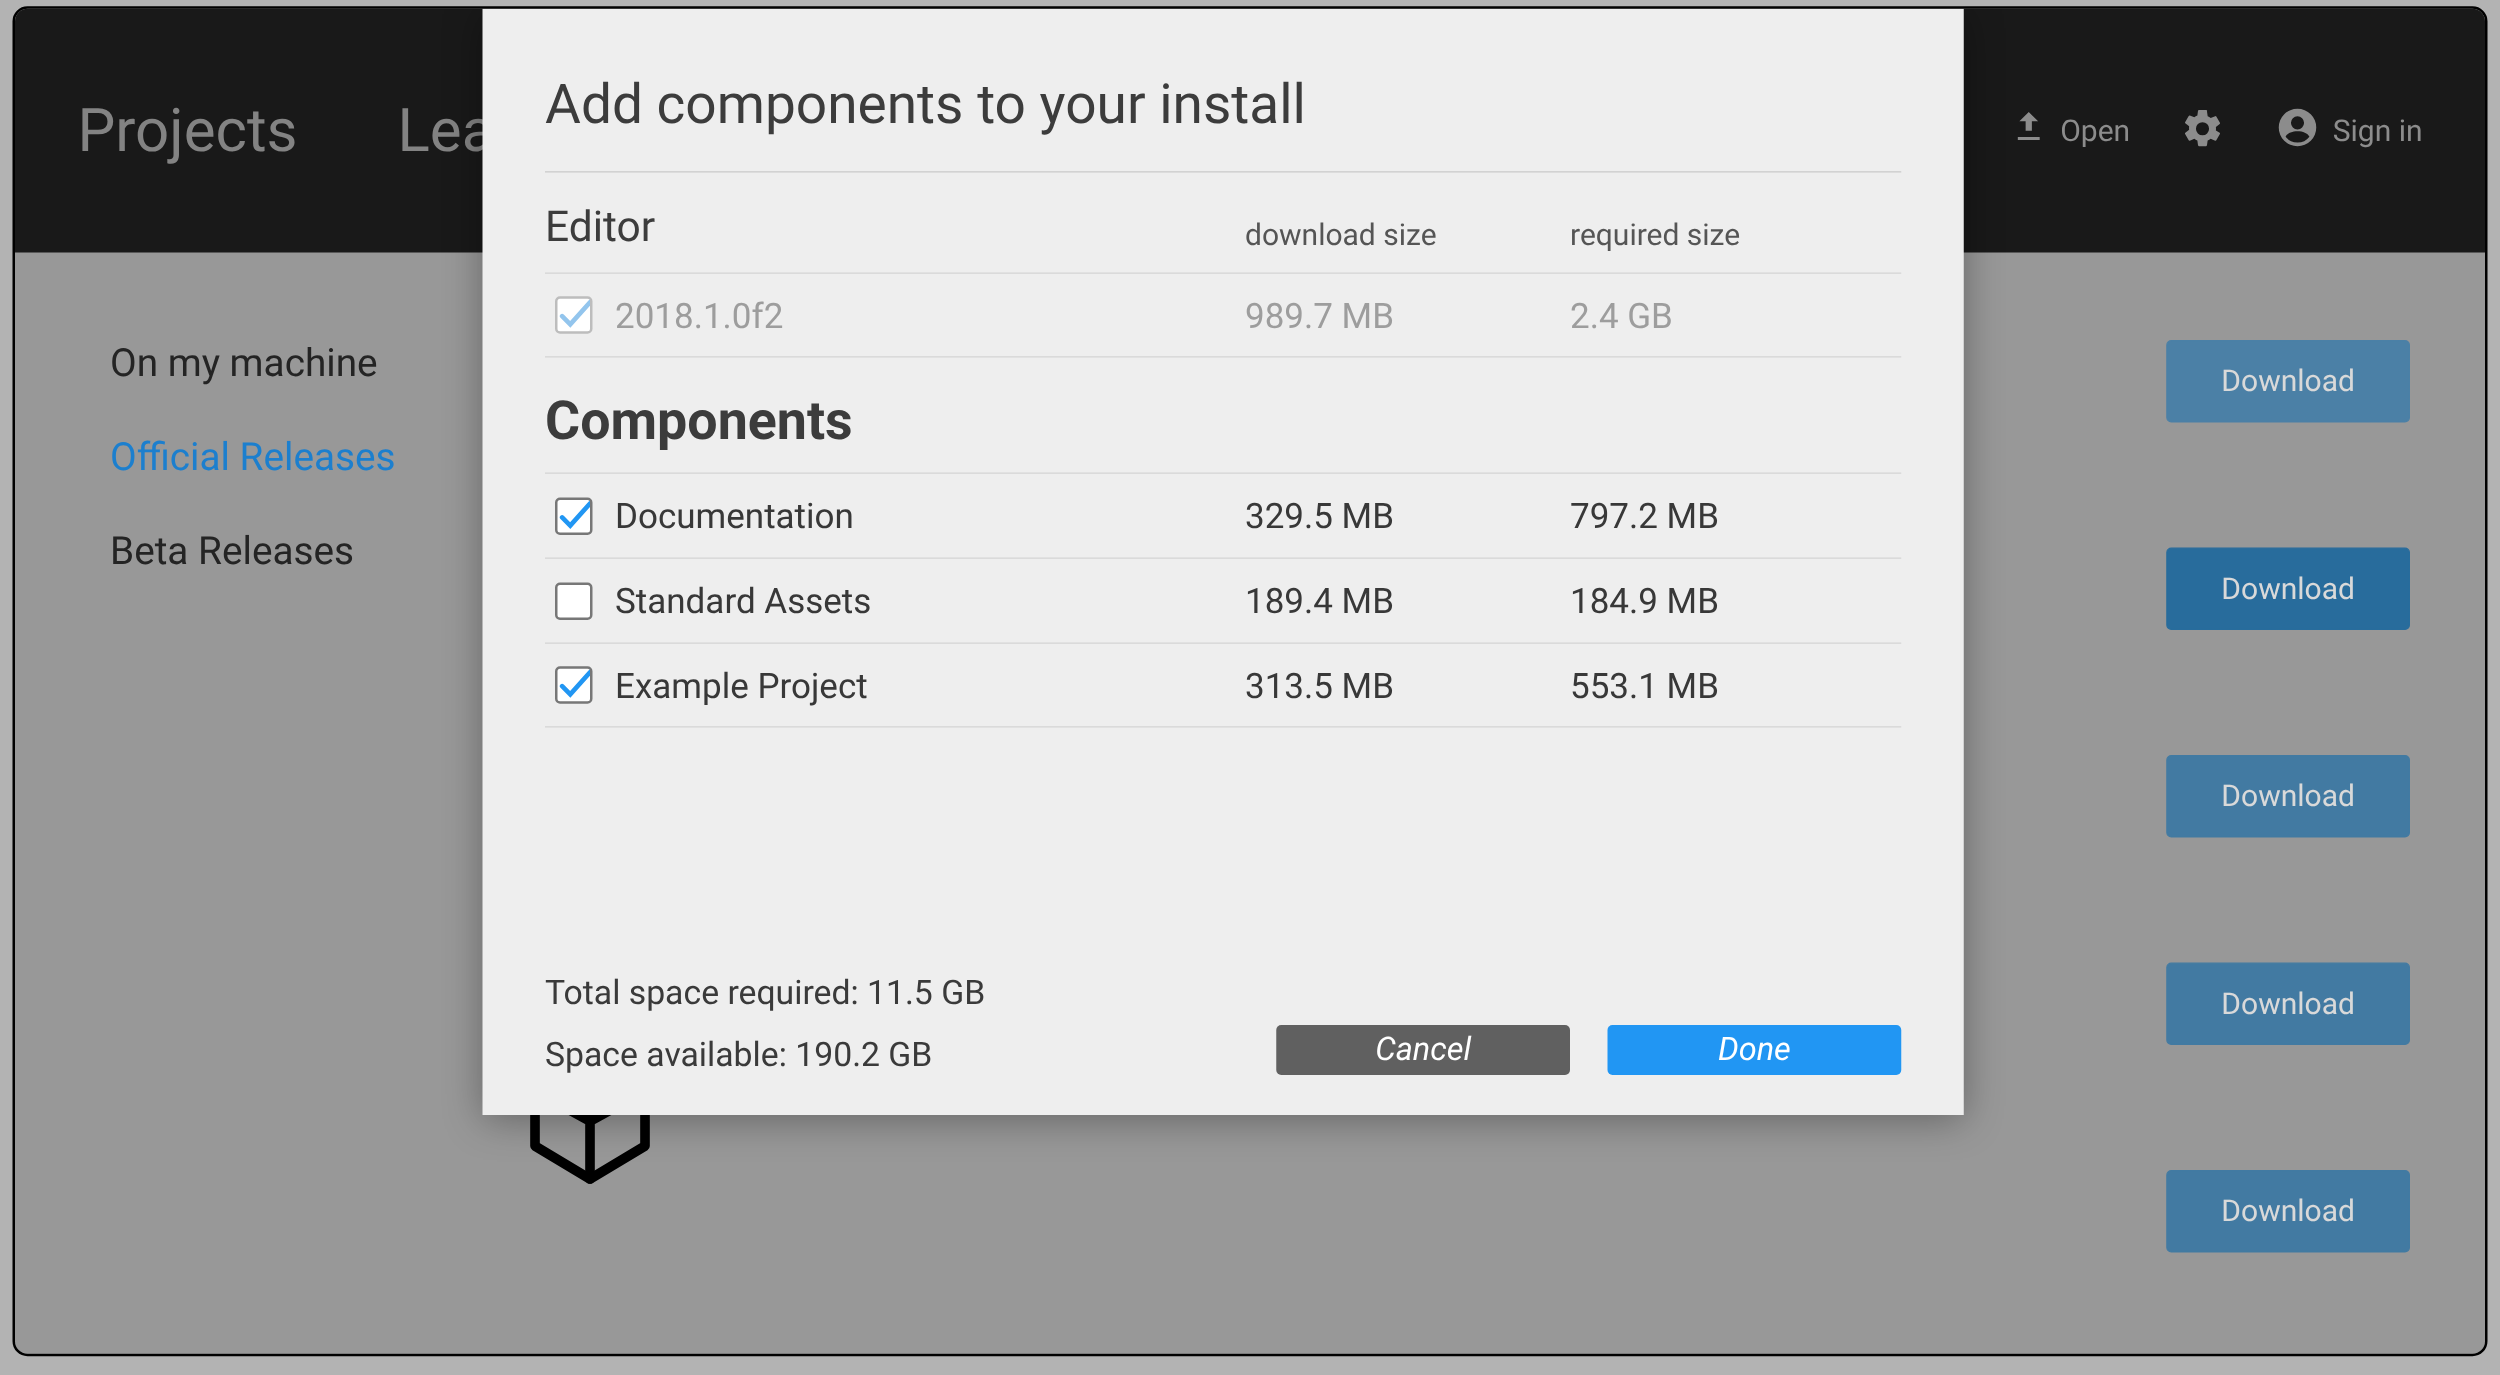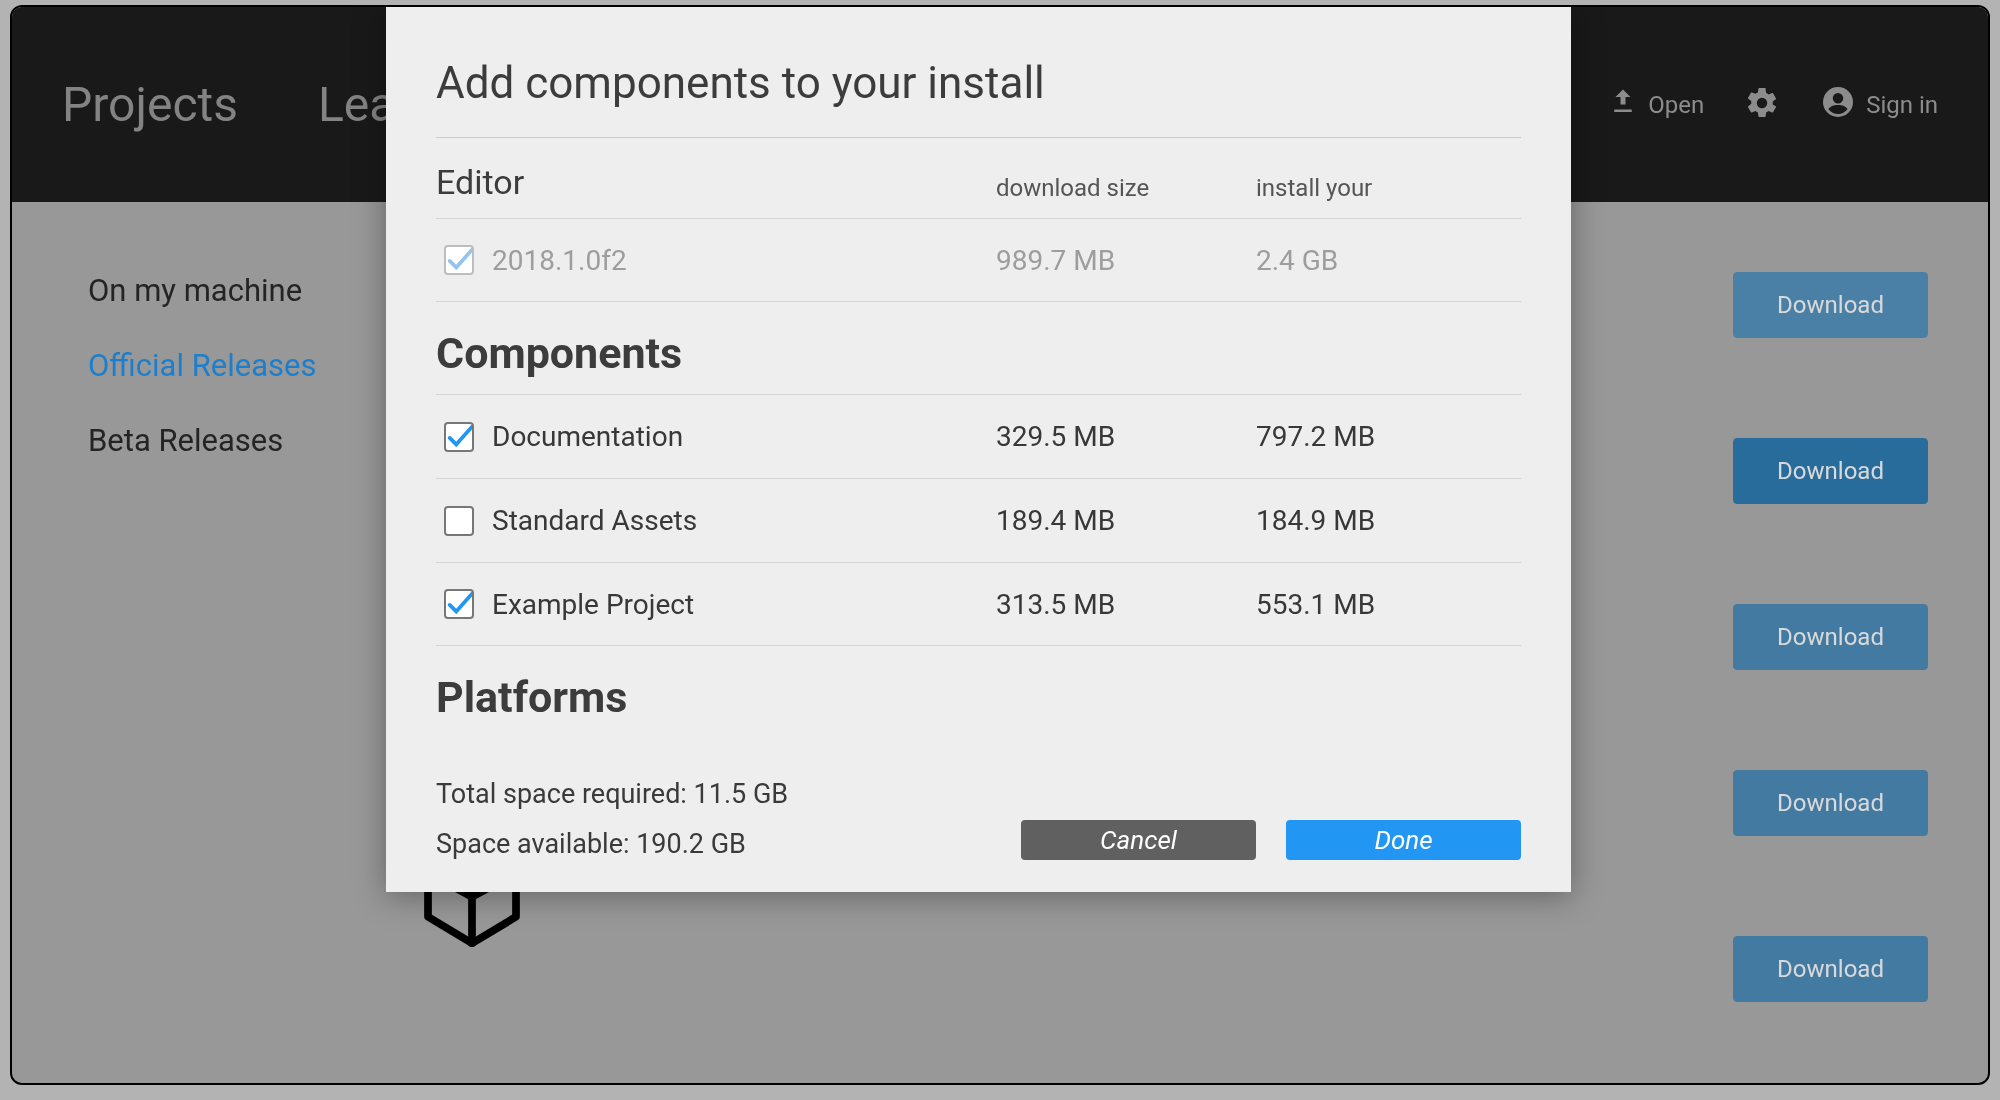--- a/index.html
+++ b/index.html
@@ -39,21 +39,21 @@
   .modal h1 { font-size: 44px; font-weight: 400; color: #3c3c3c; }
   .divider-thin { border: none; border-top: 1px solid #c9c9c9; margin-top: 28px; }
 
   .sect-head { display: flex; align-items: flex-end; margin-top: 24px; }
   .sect-title { font-size: 34px; color: #3c3c3c; flex: 0 0 560px; }
   .col-head { font-size: 24px; color: #555; }
   .colh1 { flex: 0 0 260px; text-align: left; }
   .colh2 { flex: 0 0 220px; text-align: left; }
 
   .row-list { margin-top: 16px; }
-  .crow { display: flex; align-items: center; height: 84px; border-top: 1px solid #d4d4d4; }
+  .crow { display: flex; align-items: center; height: 68px; border-top: 1px solid #d4d4d4; }
   .row-list .crow:last-child { border-bottom: 1px solid #d4d4d4; }
   .crow .cell-label { flex: 0 0 560px; display: flex; align-items: center; gap: 18px; padding-left: 8px; font-size: 28px; color: #383838; }
   .crow.dim .cell-label { color: #9d9d9d; }
   .crow .cell { flex: 0 0 260px; font-size: 28px; color: #383838; }
   .crow.dim .cell, .crow.dim .cell2 { color: #9d9d9d; }
   .crow .cell2 { flex: 0 0 220px; font-size: 28px; color: #383838; }
 
   .chk { width: 30px; height: 30px; border: 2.5px solid #777; border-radius: 4px; background: #fff; display: inline-flex; align-items: center; justify-content: center; flex-shrink: 0; }
   .chk.dim { border-color: #bdbdbd; }
   .chk svg { width: 30px; height: 30px; }
@@ -140,21 +140,21 @@
 
   <div class="overlay"></div>
 
   <div class="modal">
     <h1>Add components to your install</h1>
     <hr class="divider-thin">
 
     <div class="sect-head">
       <span class="sect-title">Editor</span>
       <span class="col-head colh1">download size</span>
-      <span class="col-head colh2">install your</span>
+      <span class="col-head colh2">required size</span>
     </div>
     <div class="row-list">
       <div class="crow dim">
         <span class="cell-label">
           <span class="chk dim">
               <svg viewBox="0 0 28 28">
                 <path d="M4 15 L11 22 L28 3"></path>
               </svg>
             </span>
           <span>2018.1.0f2</span>
@@ -193,21 +193,20 @@
                 <path d="M4 15 L11 22 L28 3"></path>
               </svg>
             </span>
           <span>Example Project</span>
         </span>
         <span class="cell">313.5 MB</span>
         <span class="cell2">553.1 MB</span>
       </div>
     </div>
 
-    <h2 class="sect-h2">Platforms</h2>
 
     <div class="footer">
       <div class="space">
         <span>Total space required: 11.5 GB</span>
         <span>Space available: 190.2 GB</span>
       </div>
       <div class="btns">
         <span class="btn cancel">Cancel</span>
         <span class="btn done">Done</span>
       </div>

